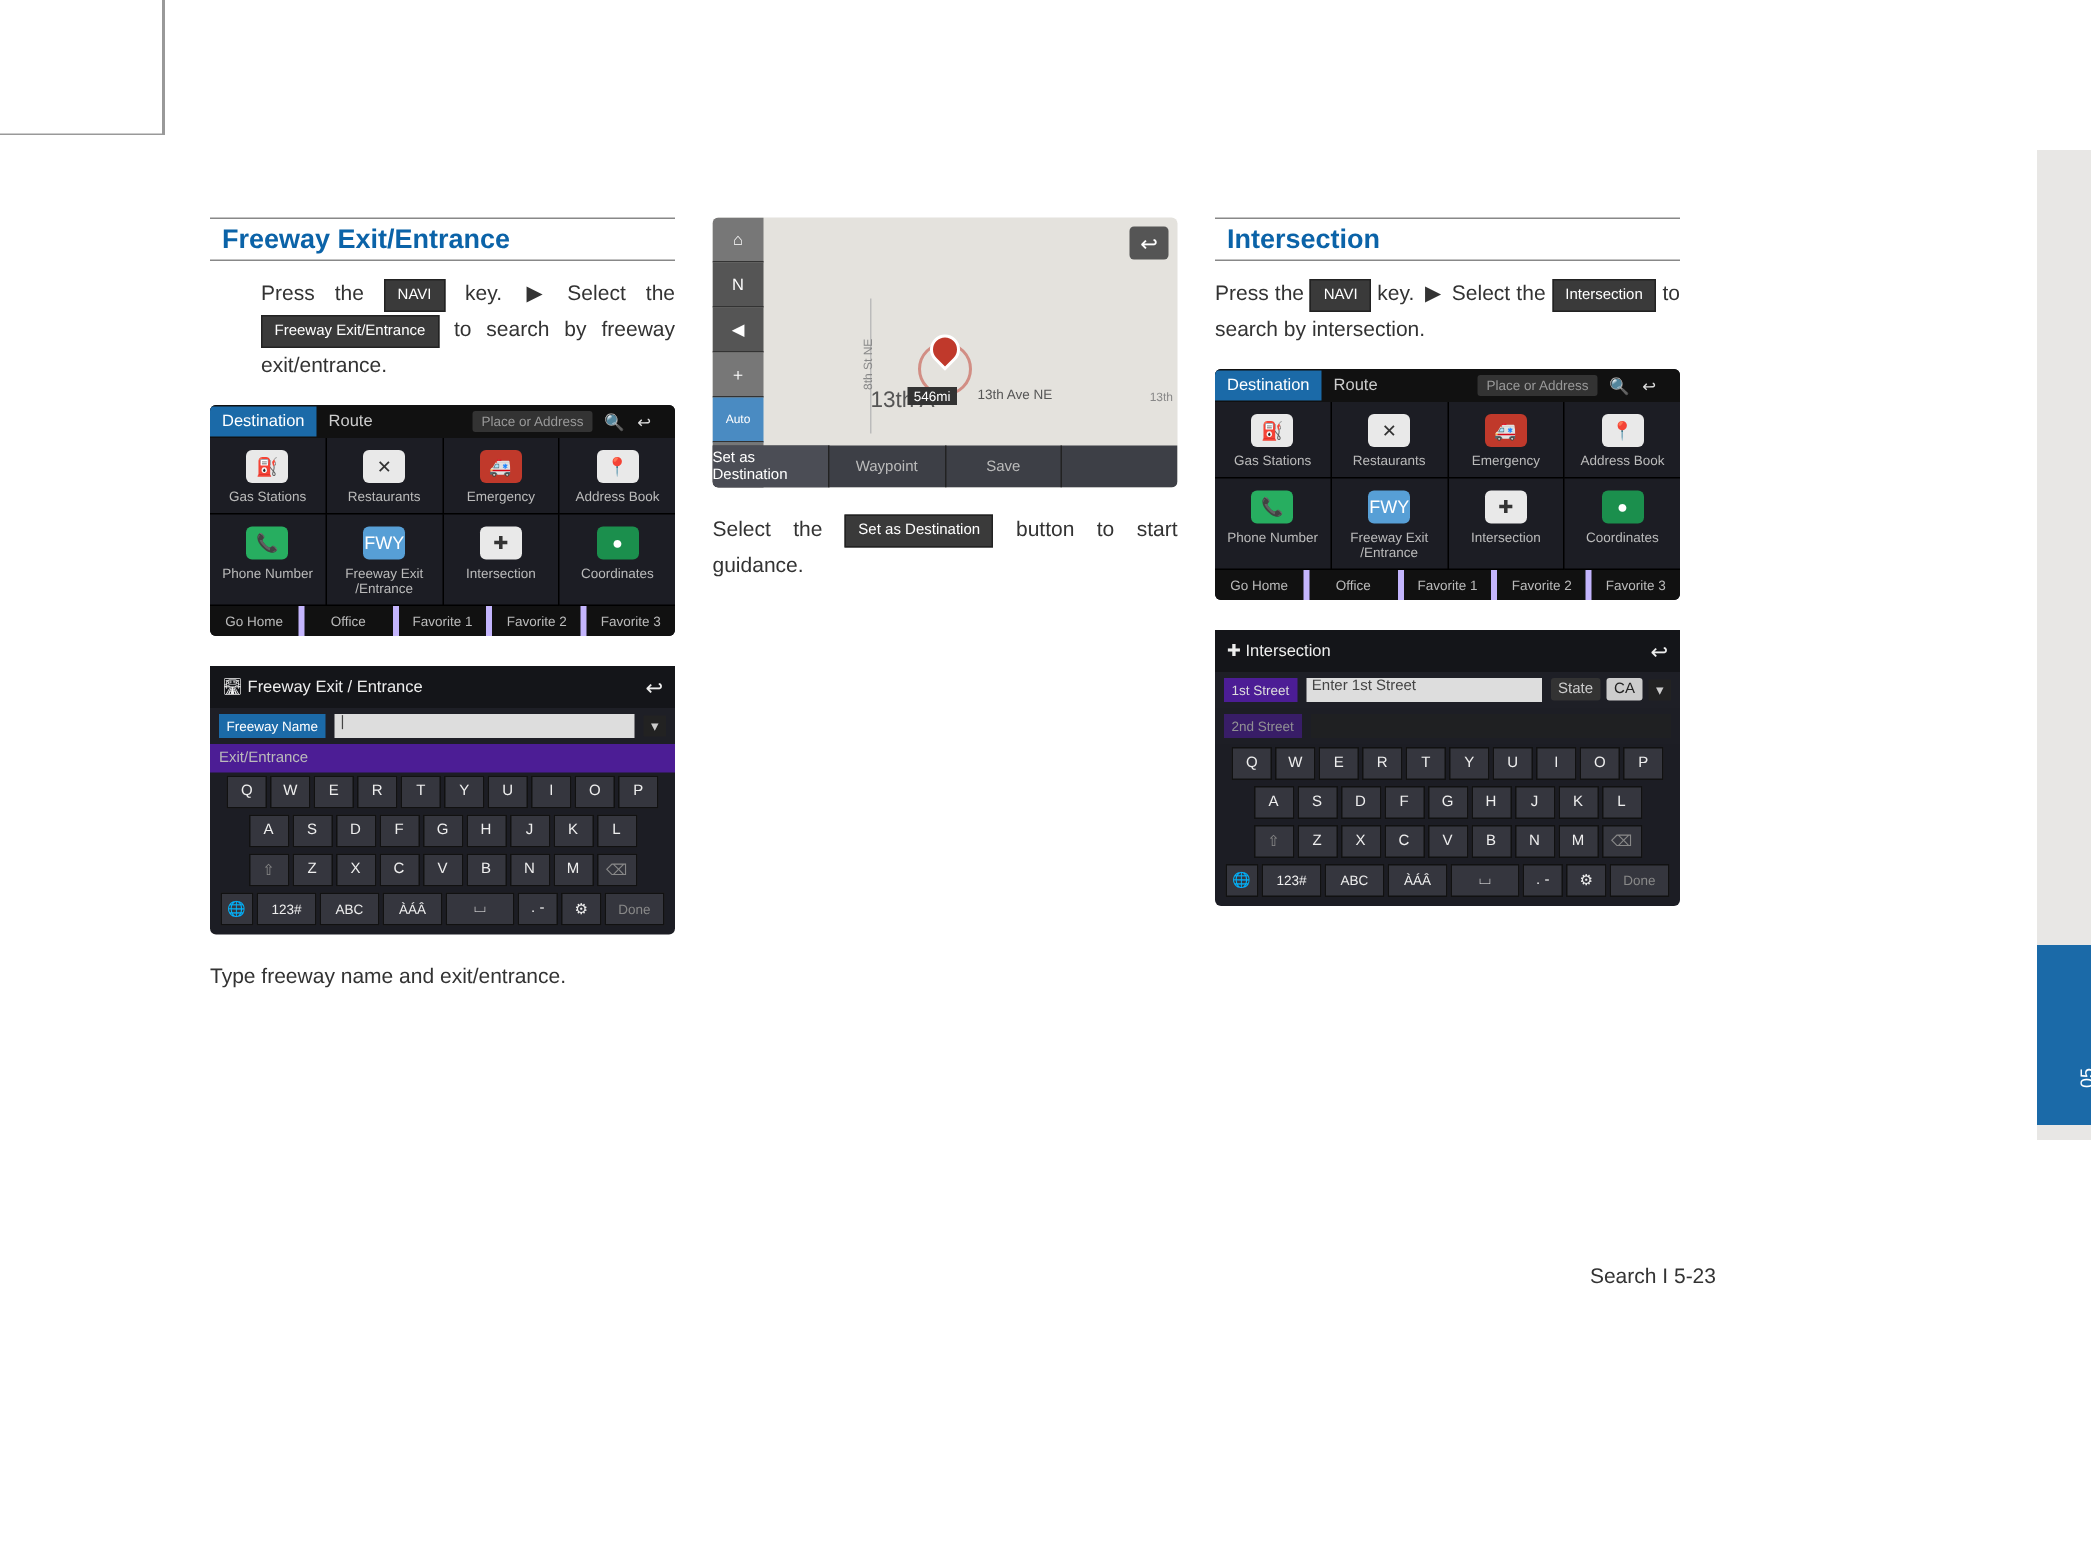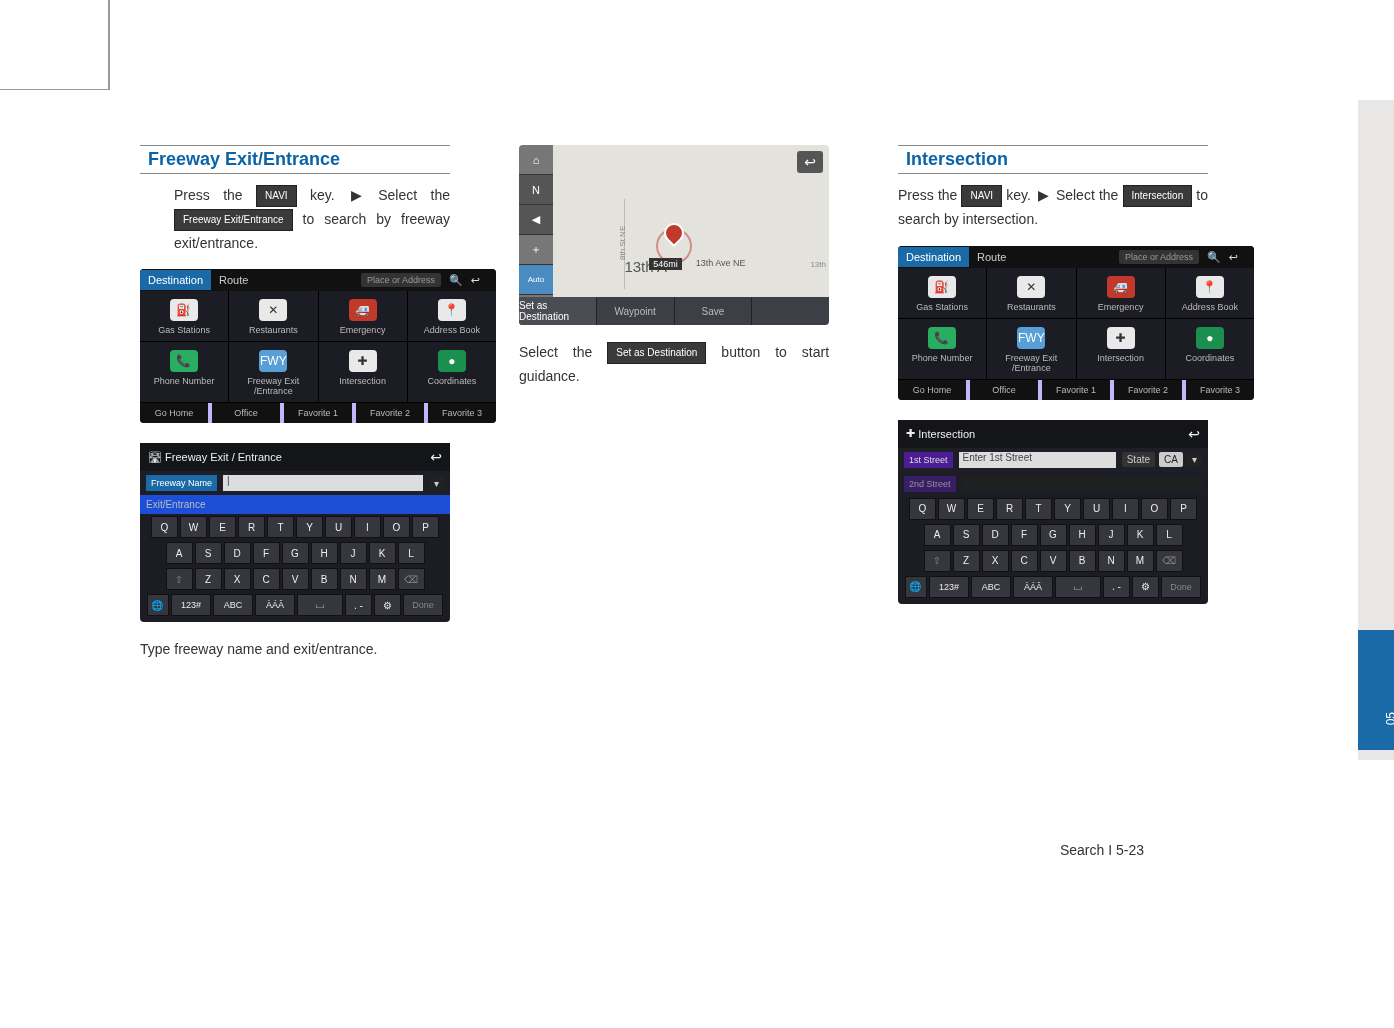--- a/index.html
+++ b/index.html
@@ -25,21 +25,21 @@
       width: 1.5px;
       height: 90px;
       background: #999;
     }
     .content {
       position: absolute;
       left: 140px;
       top: 145px;
       width: 1010px;
       display: flex;
-      gap: 69px;
+      gap: 25px;
     }
     .col { width: 310px; }
     .section-title {
       border-top: 1.5px solid #888;
       border-bottom: 1.5px solid #888;
       padding: 3px 8px 3px 8px;
       font-weight: bold;
       font-size: 18px;
       color: #0b63a8;
       margin-bottom: 10px;
@@ -52,21 +52,21 @@
       color: #fff;
       font-size: 10px;
       padding: 1px 8px 2px 8px;
       vertical-align: 1px;
       border: 1px solid #222;
     }
     .arrow { display:inline-block; padding: 0 3px; }
 
     
     .screenshot {
-      width: 356px;
+      width: 310px;
       border-radius: 4px;
       margin-top: 14px;
       background: #1c1d24;
       color:#ddd;
       font-size:10px;
       overflow:hidden;
     }
     .nav-top {
       display:flex; align-items:center;
       background:#111; height:22px;
@@ -130,21 +130,21 @@
       padding:0 4px; color:#444; font-size:10px;
     }
     .kb .field-input.dark { background:#222; color:#666; }
     .kb .field-extra {
       display:flex; gap:4px; margin-left:6px; align-items:center;
     }
     .kb .chip { background:#333; padding:2px 5px; border-radius:2px; }
     .kb .chip.light { background:#ccc; color:#222; }
     .kb .chev { background:#222; padding:1px 5px; }
     .kb .row2 {
-      padding:4px 6px; background:#1d4ed8; color:#bbb;
+      padding:4px 6px; background:#4c1d95; color:#bbb;
     }
     .kb .krow { display:flex; justify-content:center; gap:2px; padding:2px 4px; }
     .kb .key {
       width:27px; height:22px; background:#35363e; border:1px solid #111;
       display:flex; align-items:center; justify-content:center; font-size:10px;
       color:#eee;
     }
     .kb .key.wide { width:40px; font-size:9px;}
     .kb .key.space { width:46px; }
     .kb .key.dim { color:#888; }

